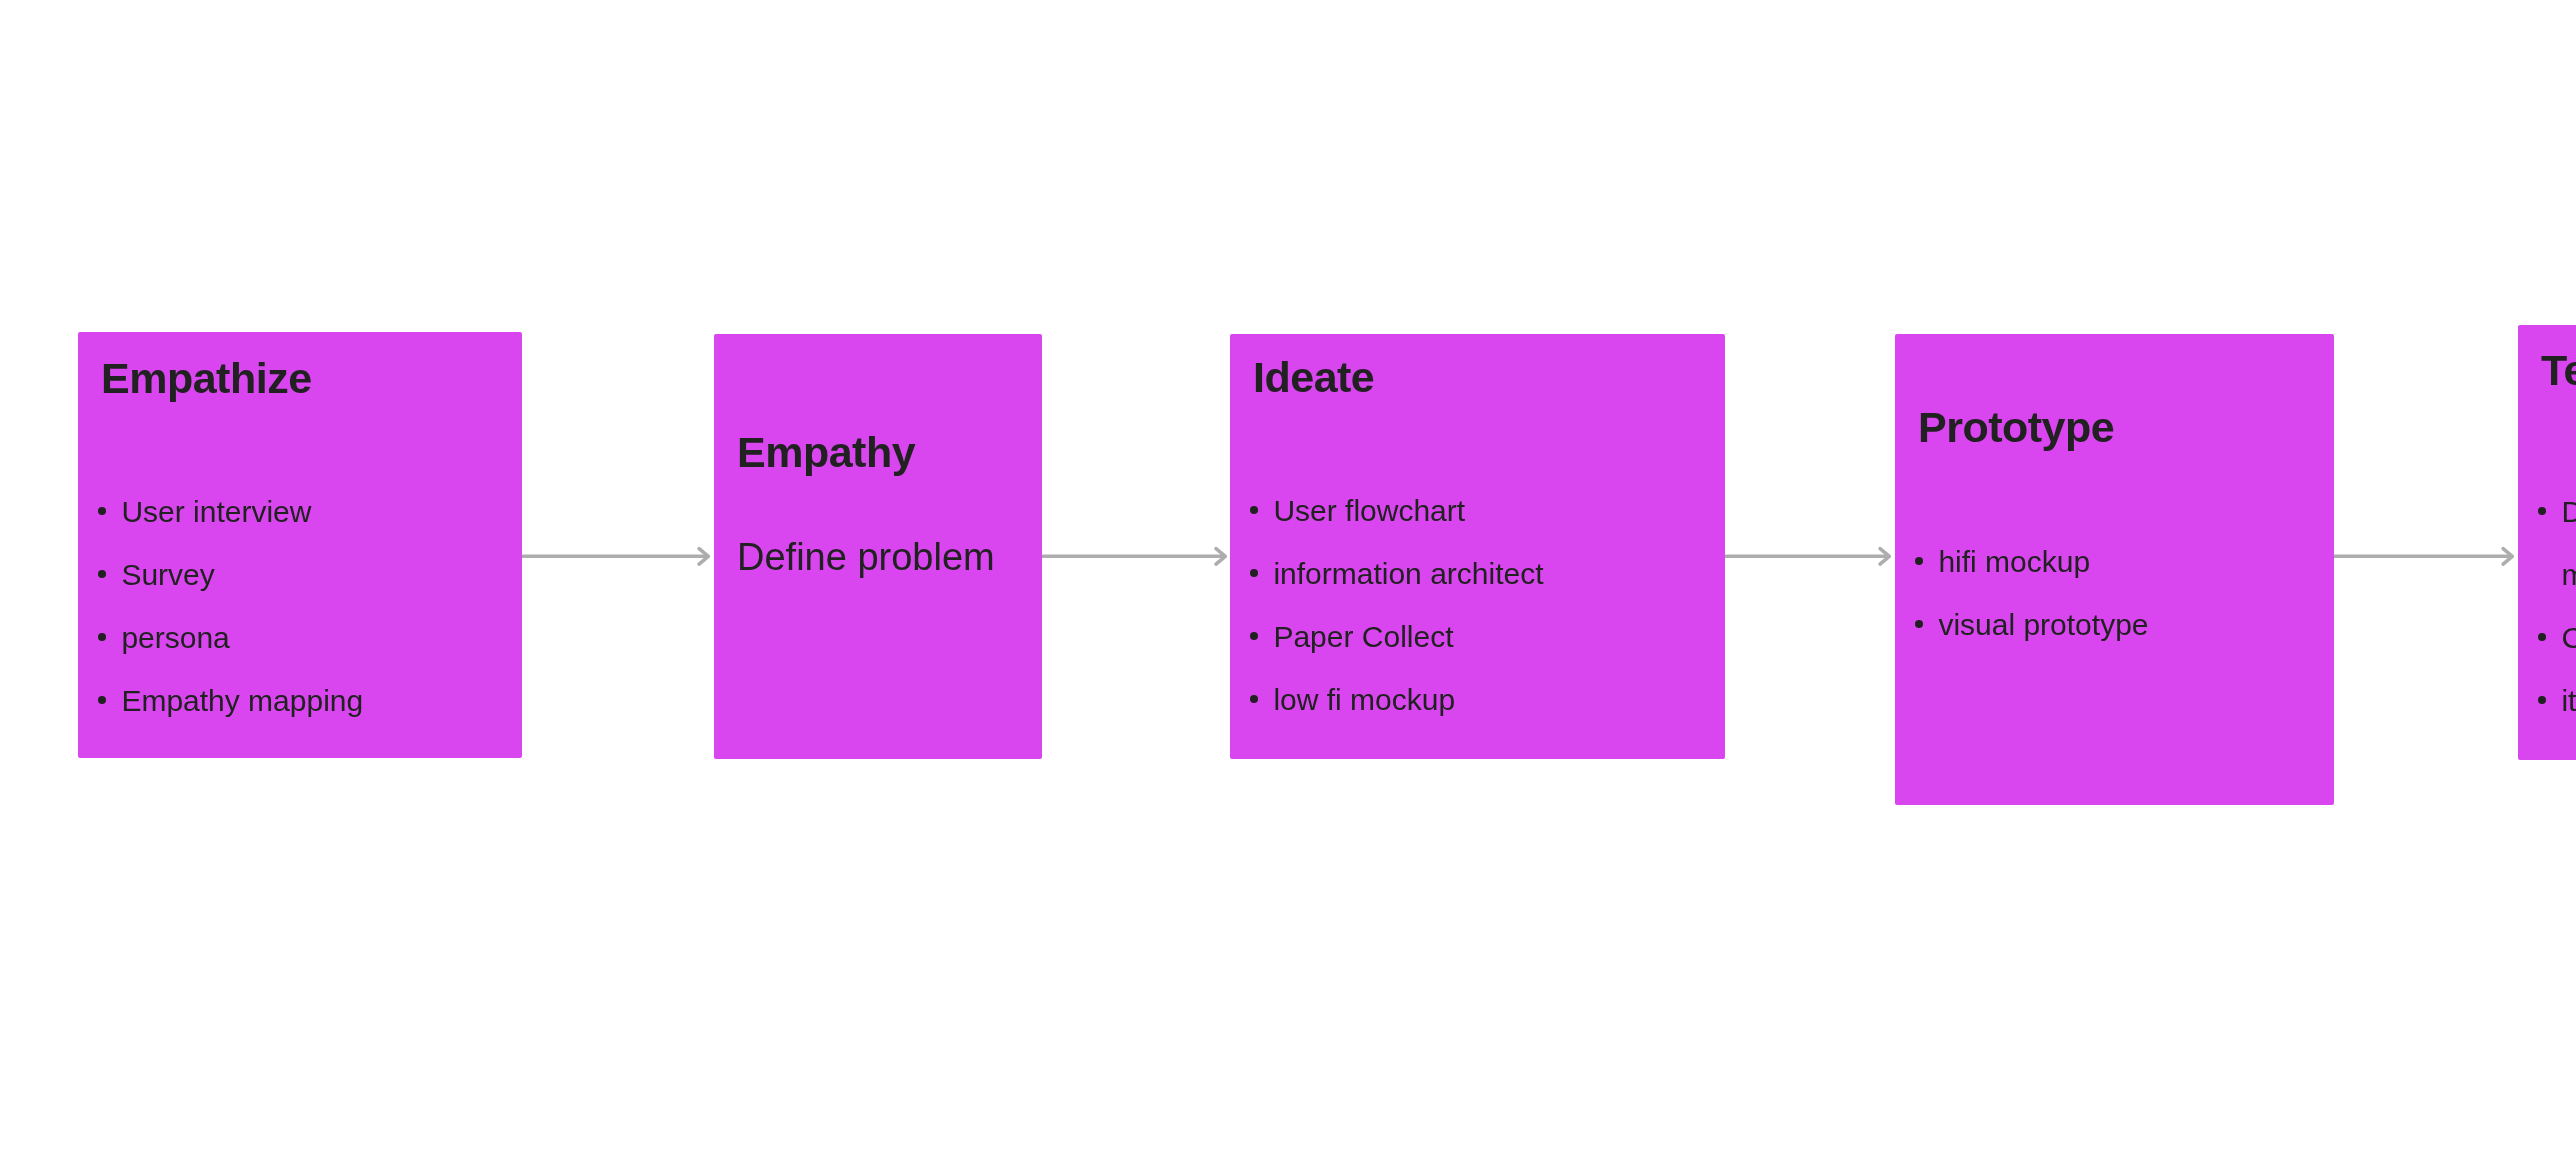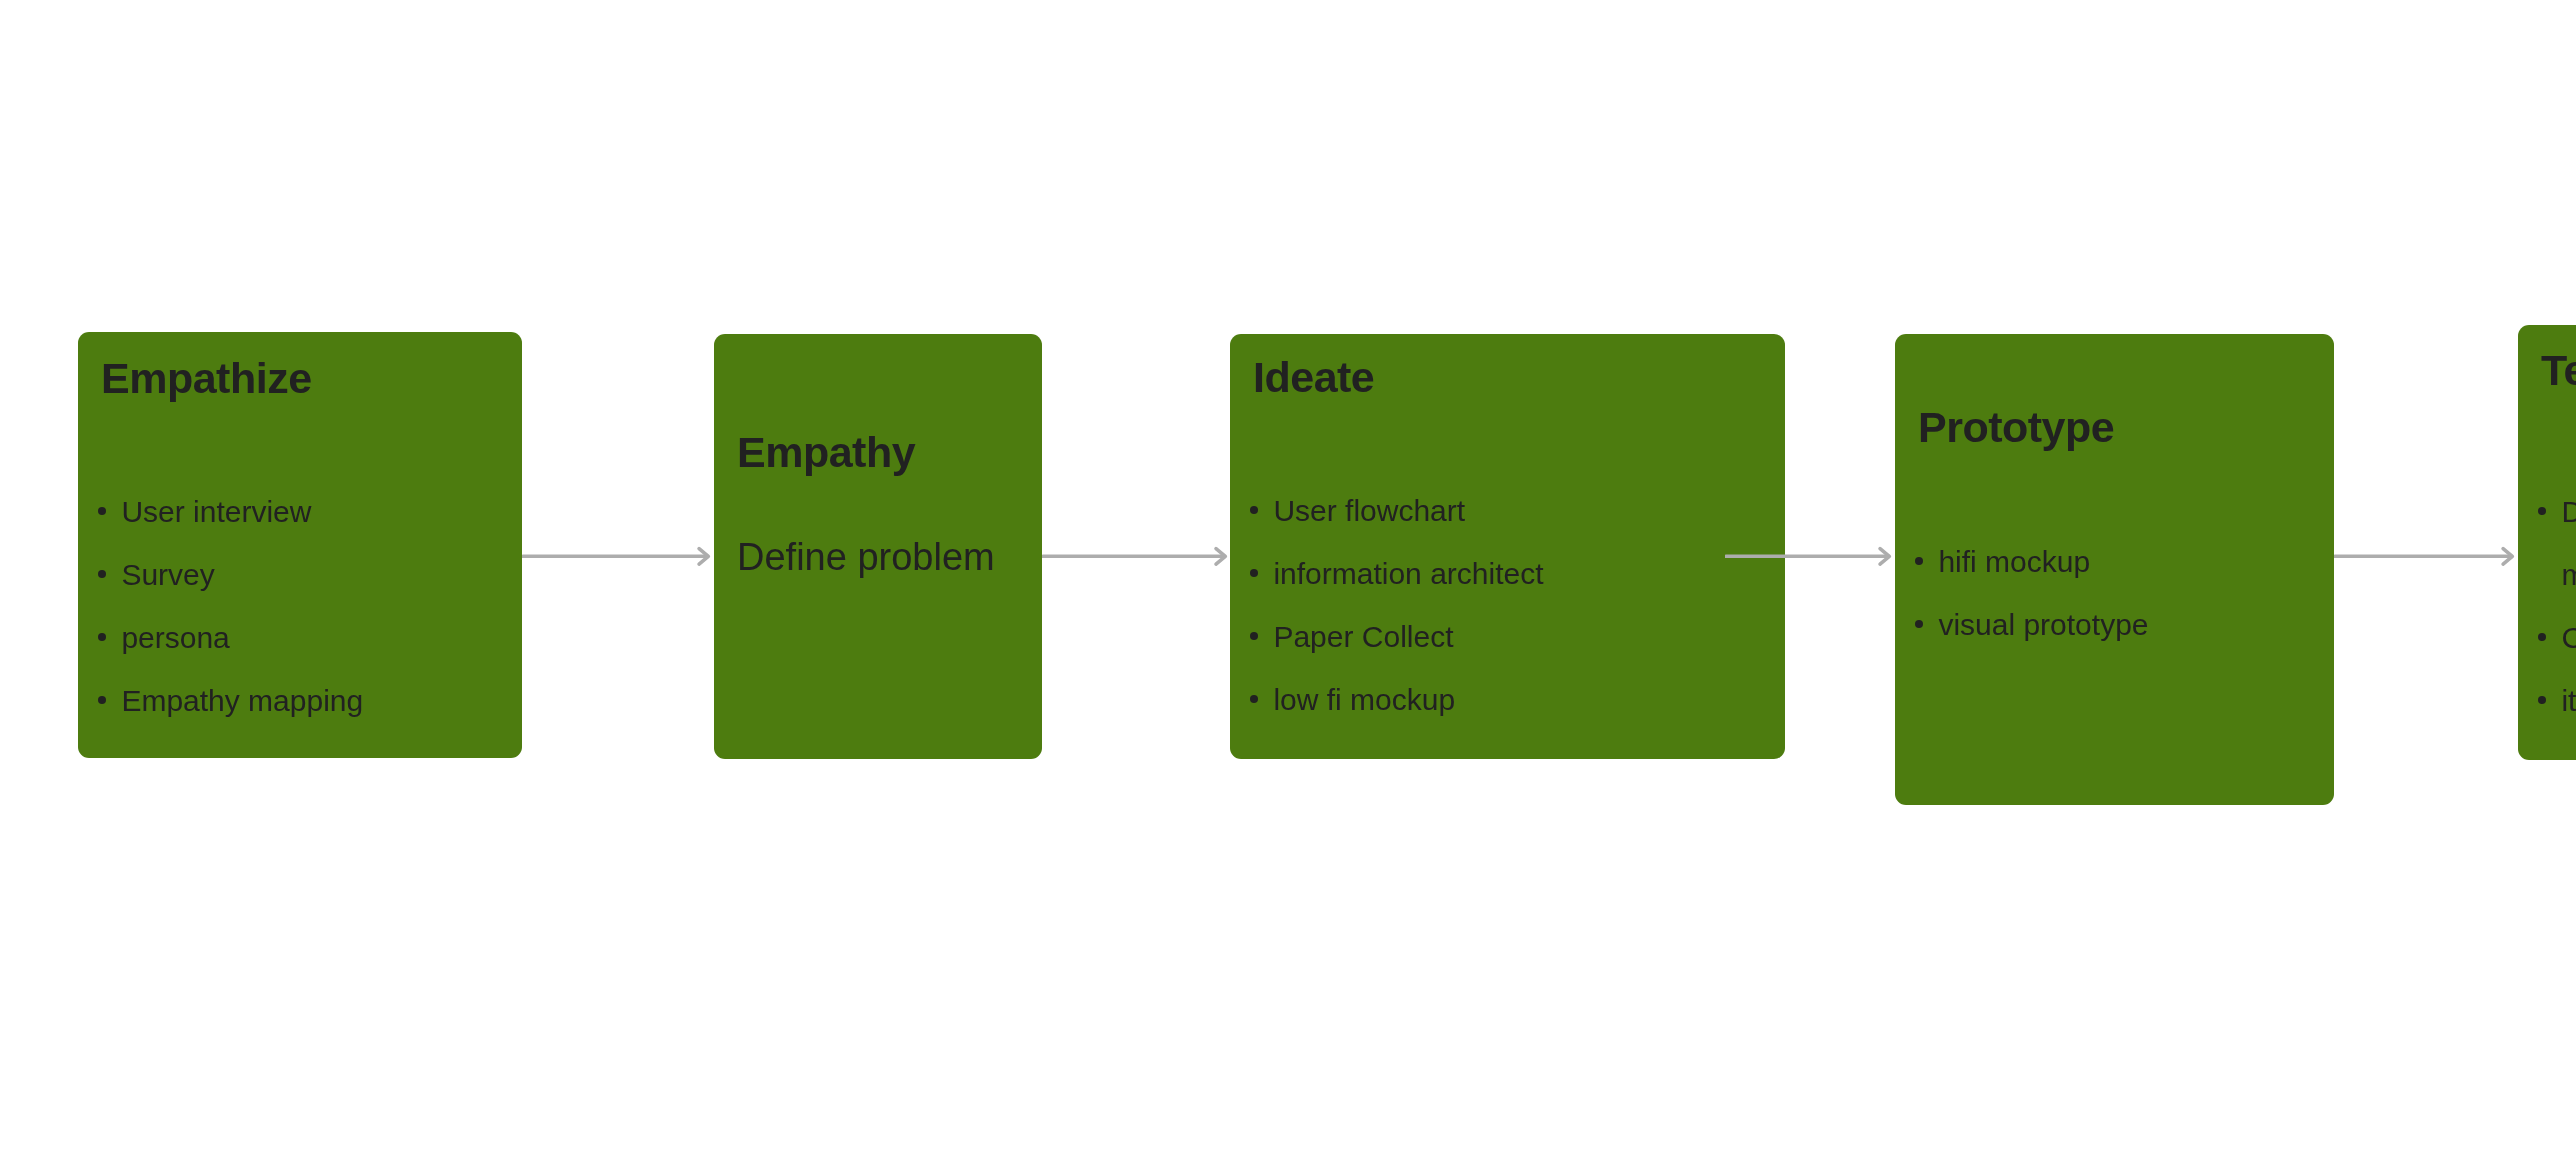--- a/index.html
+++ b/index.html
@@ -17,22 +17,22 @@
   #canvas {
     position: relative;
     width: 3256px;
     height: 1154px;
     background: #ffffff;
   }
 
   
   .stage-box {
     position: absolute;
-    background: #4d7c0f;
-    border-radius: 11px;
+    background: #d946ef;
+    border-radius: 2px;
     box-sizing: border-box;
     color: #212121;
   }
 
   .stage-title {
     position: absolute;
     font-weight: bold;
     font-size: 43px;
     line-height: 1.0;
     letter-spacing: -0.5px;
@@ -71,21 +71,21 @@
     position: absolute;
     font-size: 38px;
     line-height: 1.2;
     color: #212121;
     white-space: nowrap;
   }
 
   
   #box-empathize { left: 78px;  top: 332px; width: 444px;  height: 426px; }
   #box-define    { left: 714px; top: 334px; width: 328px;  height: 425px; }
-  #box-ideate    { left: 1230px; top: 334px; width: 555px;  height: 425px; }
+  #box-ideate    { left: 1230px; top: 334px; width: 495px;  height: 425px; }
   #box-prototype { left: 1895px; top: 334px; width: 439px;  height: 471px; }
   #box-test      { left: 2518px; top: 325px; width: 552px; height: 435px; }
 
   #box-empathize .stage-title { left: 23px; top: 25px; }
   #box-empathize .stage-list  { left: 12.4px; top: 148px; }
 
   #box-define .stage-title { left: 23px; top: 97px; }
   #box-define .stage-para  { left: 23px; top: 201px; }
 
   #box-ideate .stage-title { left: 23px; top: 21.6px; }

